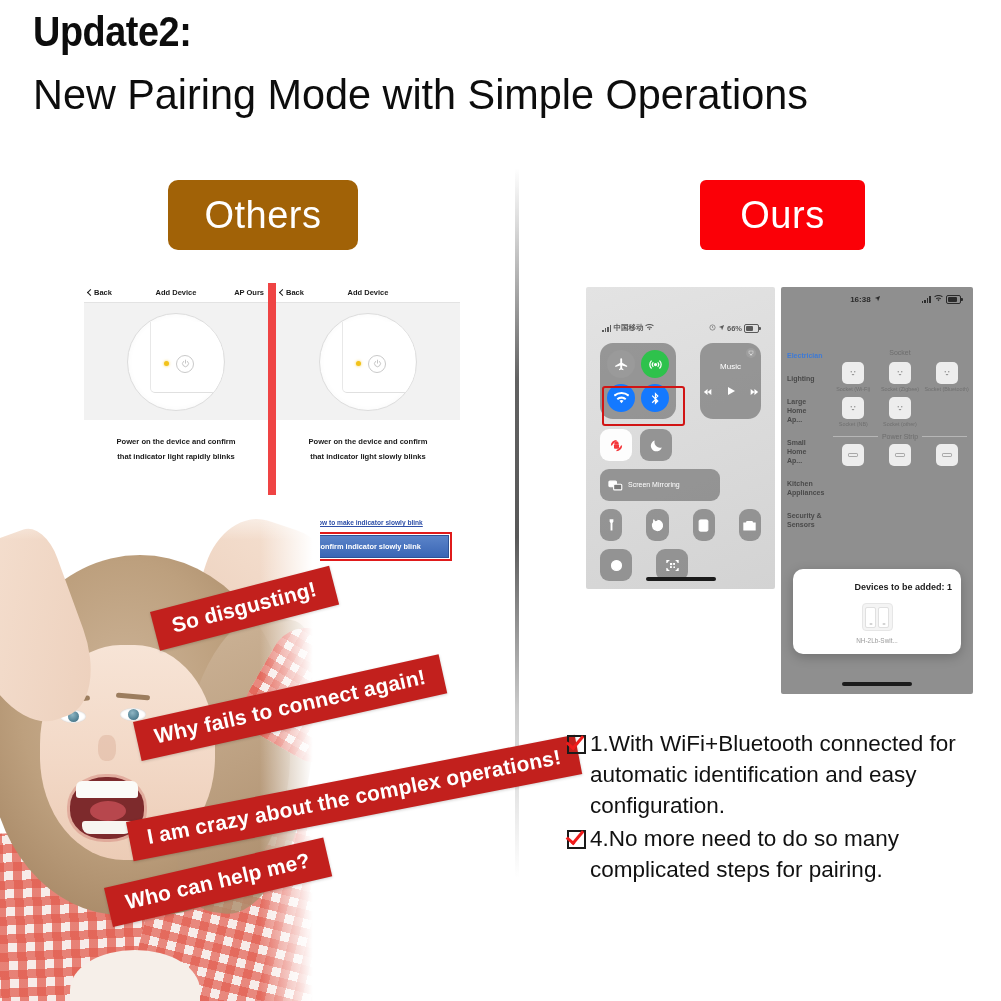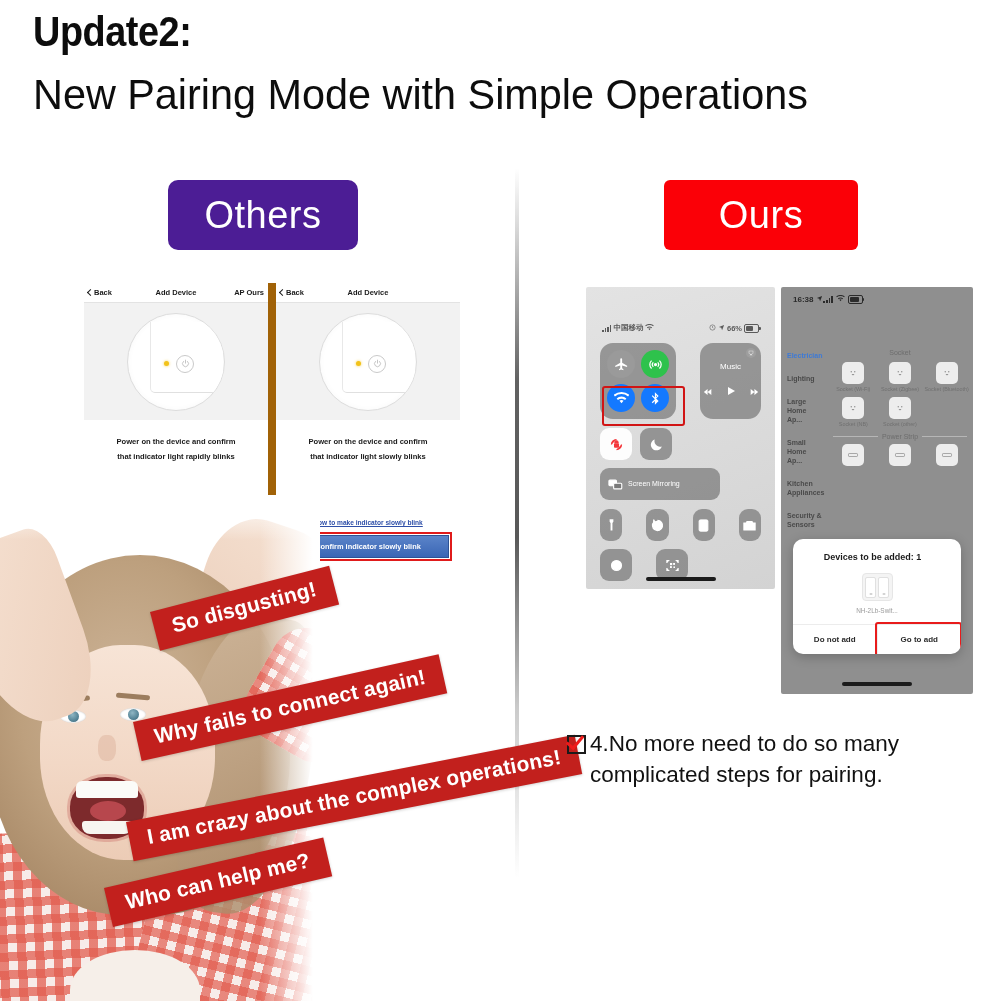--- a/index.html
+++ b/index.html
@@ -64,39 +64,39 @@
     justify-content: center;
     border-radius: 10px;
     color: #fff;
     font-size: 38px;
     font-weight: 400;
     letter-spacing: 0.5px;
   }
   #badge-others {
     left: 168px; top: 180px;
     width: 190px; height: 70px;
-    background: #4c1d95;
+    background: #a16207;
   }
   #badge-ours {
-    left: 664px; top: 180px;
-    width: 194px; height: 70px;
+    left: 700px; top: 180px;
+    width: 165px; height: 70px;
     background: #fb0007;
     border-radius: 6px;
   }
 
   
   #left-apps {
     position: absolute;
     left: 84px;
     top: 283px;
     width: 376px;
     height: 290px;
     display: flex;
     gap: 8px;
-    background: #a16207;
+    background: #ef4444;
   }
   .app-card {
     flex: 1;
     background: #ffffff;
     display: flex;
     flex-direction: column;
     position: relative;
   }
   .app-navbar {
     height: 19px;
@@ -372,21 +372,21 @@
   .batt {
     width:13px; height:7px; border:1px solid #5a5a5a; border-radius:2px;
     position:relative;
   }
   .batt::after{content:"";position:absolute;right:-2.5px;top:2px;width:1.5px;height:3px;background:#5a5a5a;border-radius:0 1px 1px 0;}
   .batt i{position:absolute;left:1px;top:1px;bottom:1px;width:7px;background:#5a5a5a;border-radius:1px;}
 
   .cc-grid {
     position:absolute; left:14px; top:56px; right:14px;
   }
-  .cc-row { display:flex; gap:24px; margin-bottom:8px; align-items:center; }
+  .cc-row { display:flex; gap:24px; margin-bottom:8px; align-items:flex-end; }
   .cc-conn {
     background: rgba(120,120,120,0.72);
     border-radius: 13px;
     padding: 7px;
     display:grid; grid-template-columns: 1fr 1fr; gap: 6px;
     width: 72px;
     position: relative;
   }
   .cc-circle {
     width: 28px; height: 28px; border-radius: 50%;
@@ -452,24 +452,25 @@
   }
   .cc-slider .fill { position:absolute; left:0; right:0; top:0; background:#6e6e6e; }
   .cc-slider svg { position:relative; width:14px; height:14px; margin-bottom:8px; fill:#8a8a8a; z-index:2; }
   .cc-slider.vol .fill { height: 62%; }
   .cc-slider.bright .fill { height: 26%; }
   .cc-slider.vol svg { fill:#6e6e6e; }
 
   
   .ap-status {
     position:absolute; left:0; right:0; top:8px;
-    display:flex; justify-content:flex-start;
+    display:flex; justify-content:flex-end;
     padding: 0 12px;
     font-size: 8px; color:#2b2b2b; font-weight:bold;
     align-items:center;
+    gap:41px;
   }
   .ap-status .grp{display:flex;align-items:center;gap:3px;}
   .ap-status .batt{border-color:#2b2b2b;}
   .ap-status .batt::after{background:#2b2b2b;}
   .ap-status .batt i{background:#2b2b2b;width:9px;}
   .ap-status .signal-bars i{background:#2b2b2b;}
 
   .ap-nav {
     position:absolute; left:0; right:0; top:30px; height:22px;
     display:flex; align-items:center; gap:10px;
@@ -518,21 +519,21 @@
     content:""; flex:1; height:1px; background: rgba(255,255,255,0.35);
   }
 
   .ap-dialog {
     position:absolute; left:12px; right:12px; bottom:40px;
     background:#ffffff; border-radius:10px;
     overflow:hidden;
     box-shadow: 0 3px 12px rgba(0,0,0,0.22);
   }
   .ap-dialog-title {
-    text-align:center; font-size:9px; font-weight:bold;
+    text-align:right; font-size:9px; font-weight:bold;
     color:#1c1c1c; padding: 13px 9px 0 0;
   }
   .ap-dev {
     display:flex; flex-direction:column; align-items:center;
     padding: 11px 0 10px 0;
   }
   .ap-dev-icon {
     width: 29px; height: 26px; border-radius:4px;
     background:#f4f4f4; border:1px solid #e6e6e6;
     display:flex; align-items:center; justify-content:center; gap:2px;
@@ -1017,28 +1018,27 @@
 
   <div class="ap-dialog">
     <div class="ap-dialog-title">Devices to be added: 1</div>
     <div class="ap-dev">
       <div class="ap-dev-icon">
           <i></i>
           <i></i>
         </div>
       <div class="ap-dev-name">NH-2Lb-Swit...</div>
     </div>
-    <div class="ap-actions">
-      <div class="ap-action">Do not add</div>
-      <div class="ap-action">Go to add</div>
-      <div class="ap-action-highlight"></div>
-    </div>
   </div>
 
   <div class="home-indicator"></div>
 </div>
 
 <div id="bullets">
+  <div class="bullet">
+    <span class="chk"></span>
+    <span class="bullet-text">1.With WiFi+Bluetooth connected for automatic identification and easy configuration.</span>
+  </div>
   <div class="bullet">
     <span class="chk"></span>
     <span class="bullet-text">4.No more need to do so many complicated steps for pairing.</span>
   </div>
 </div>
 
 </body></html>

